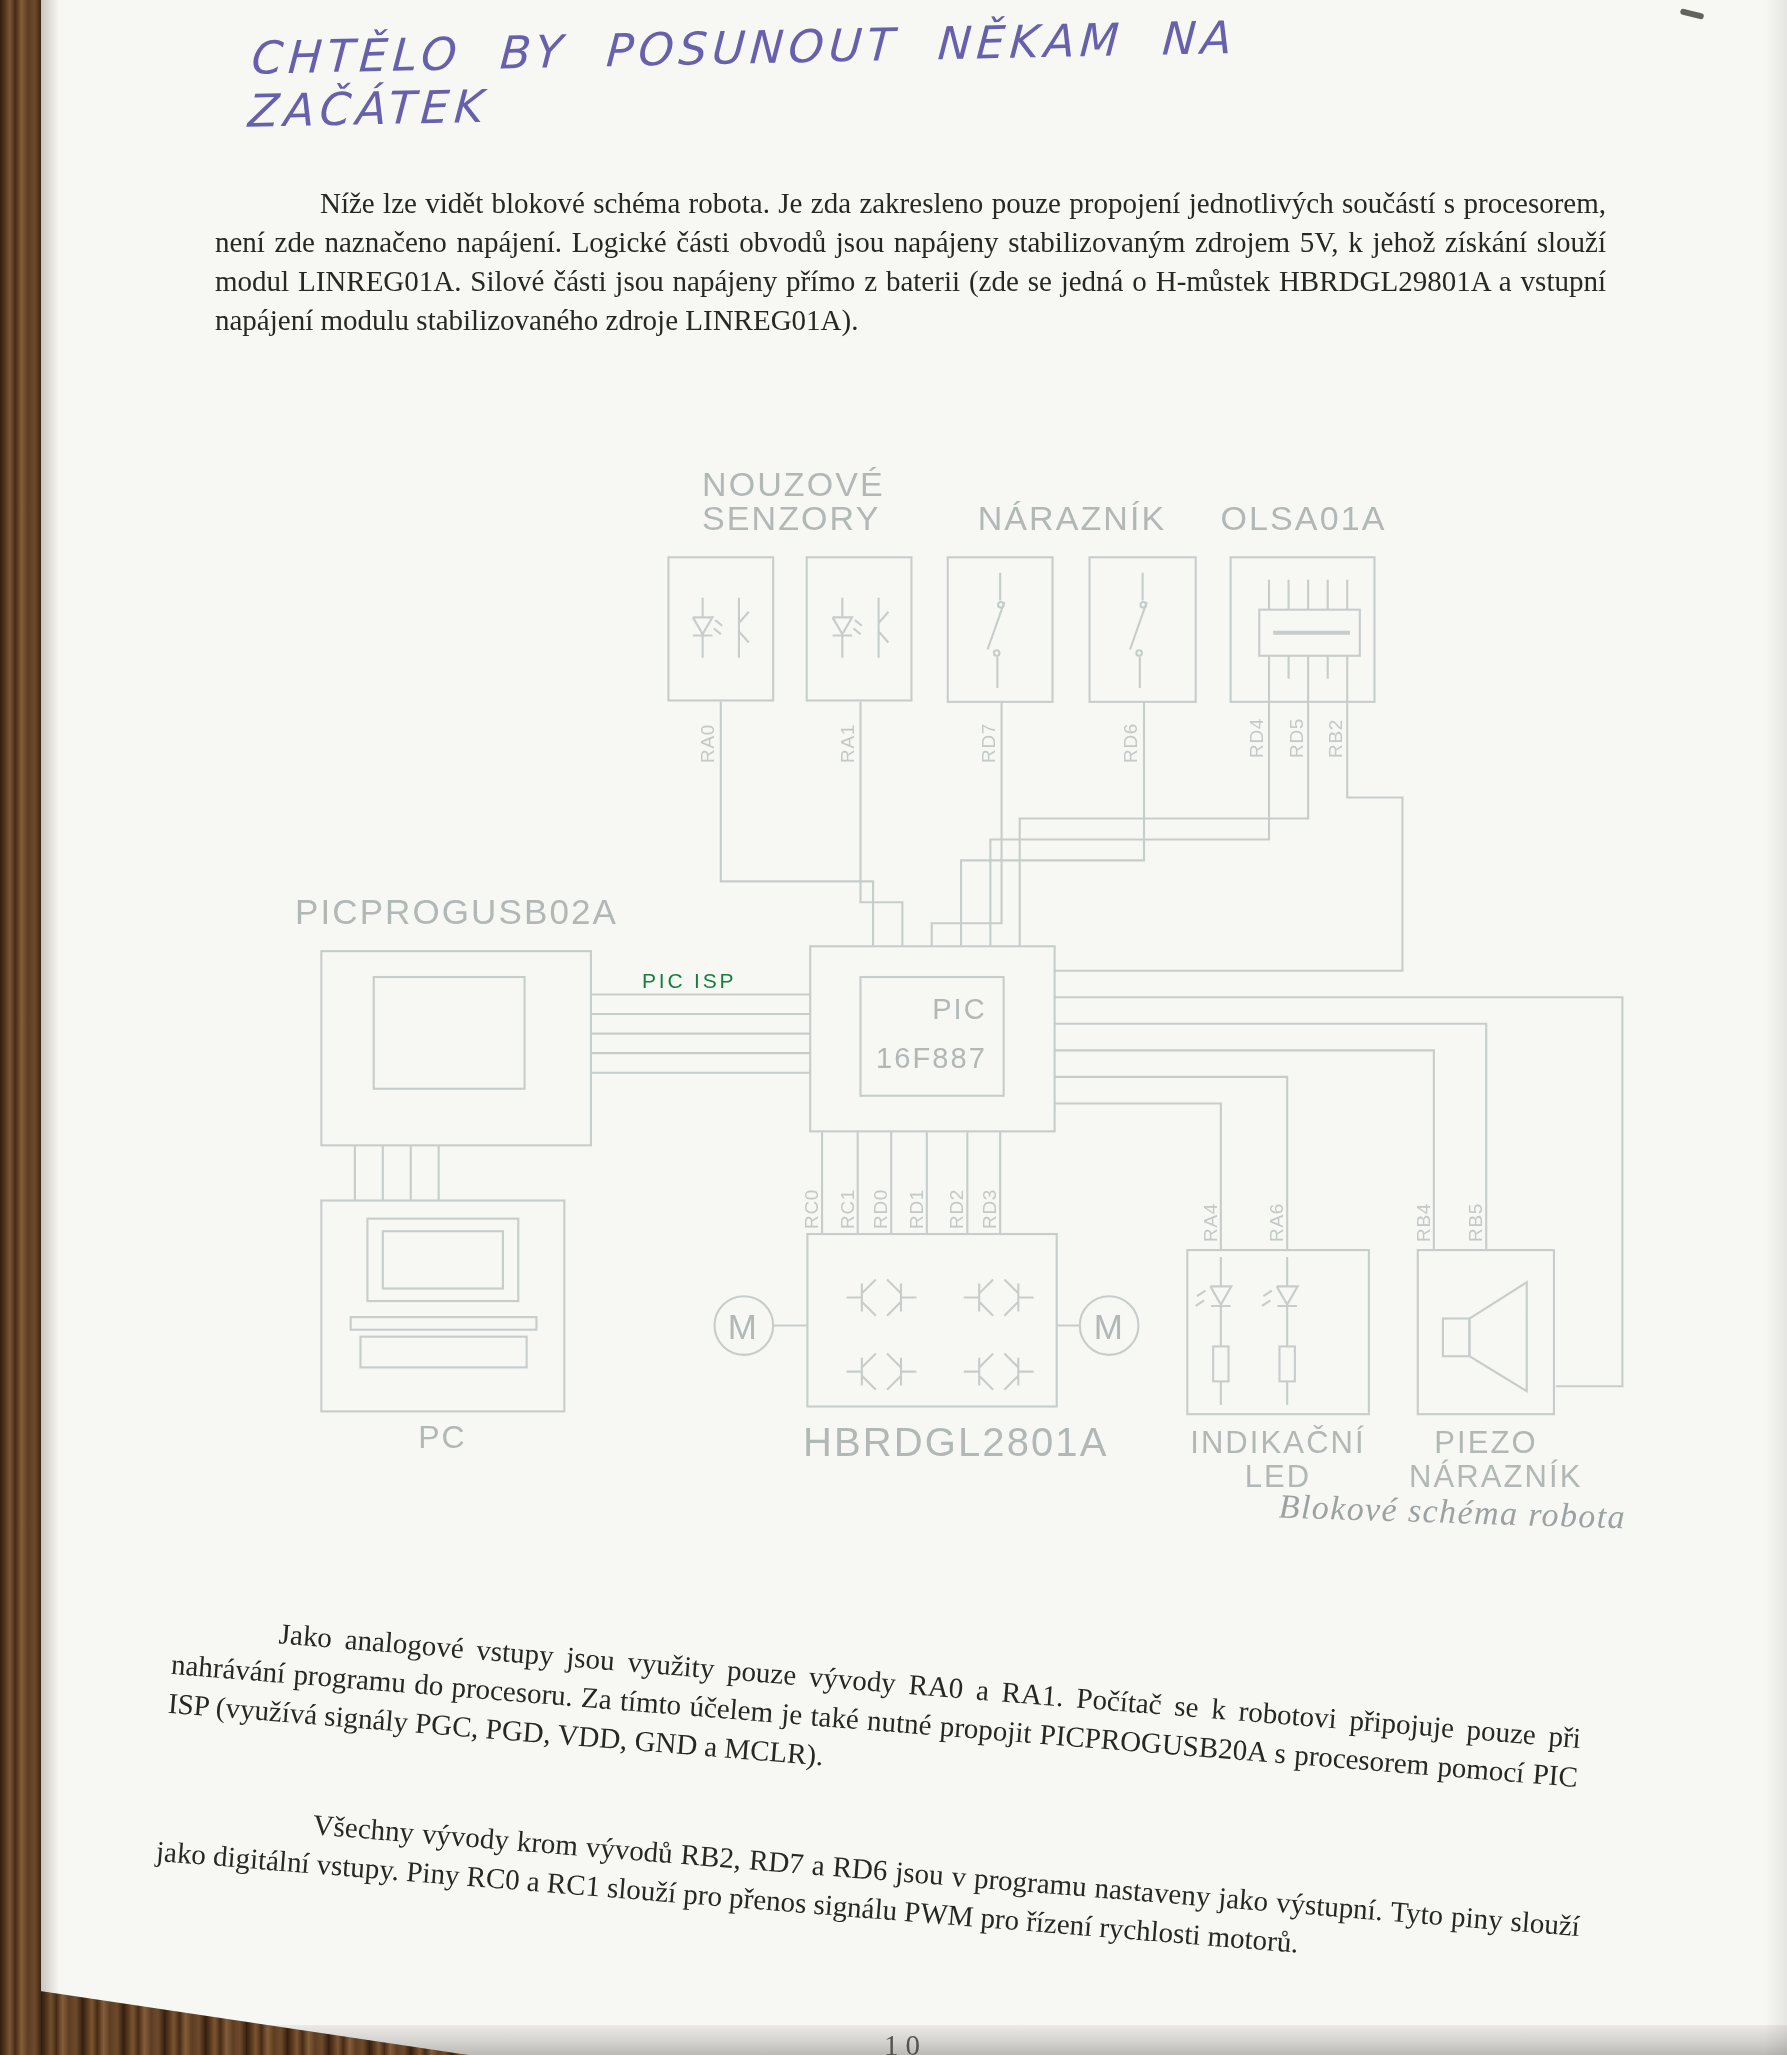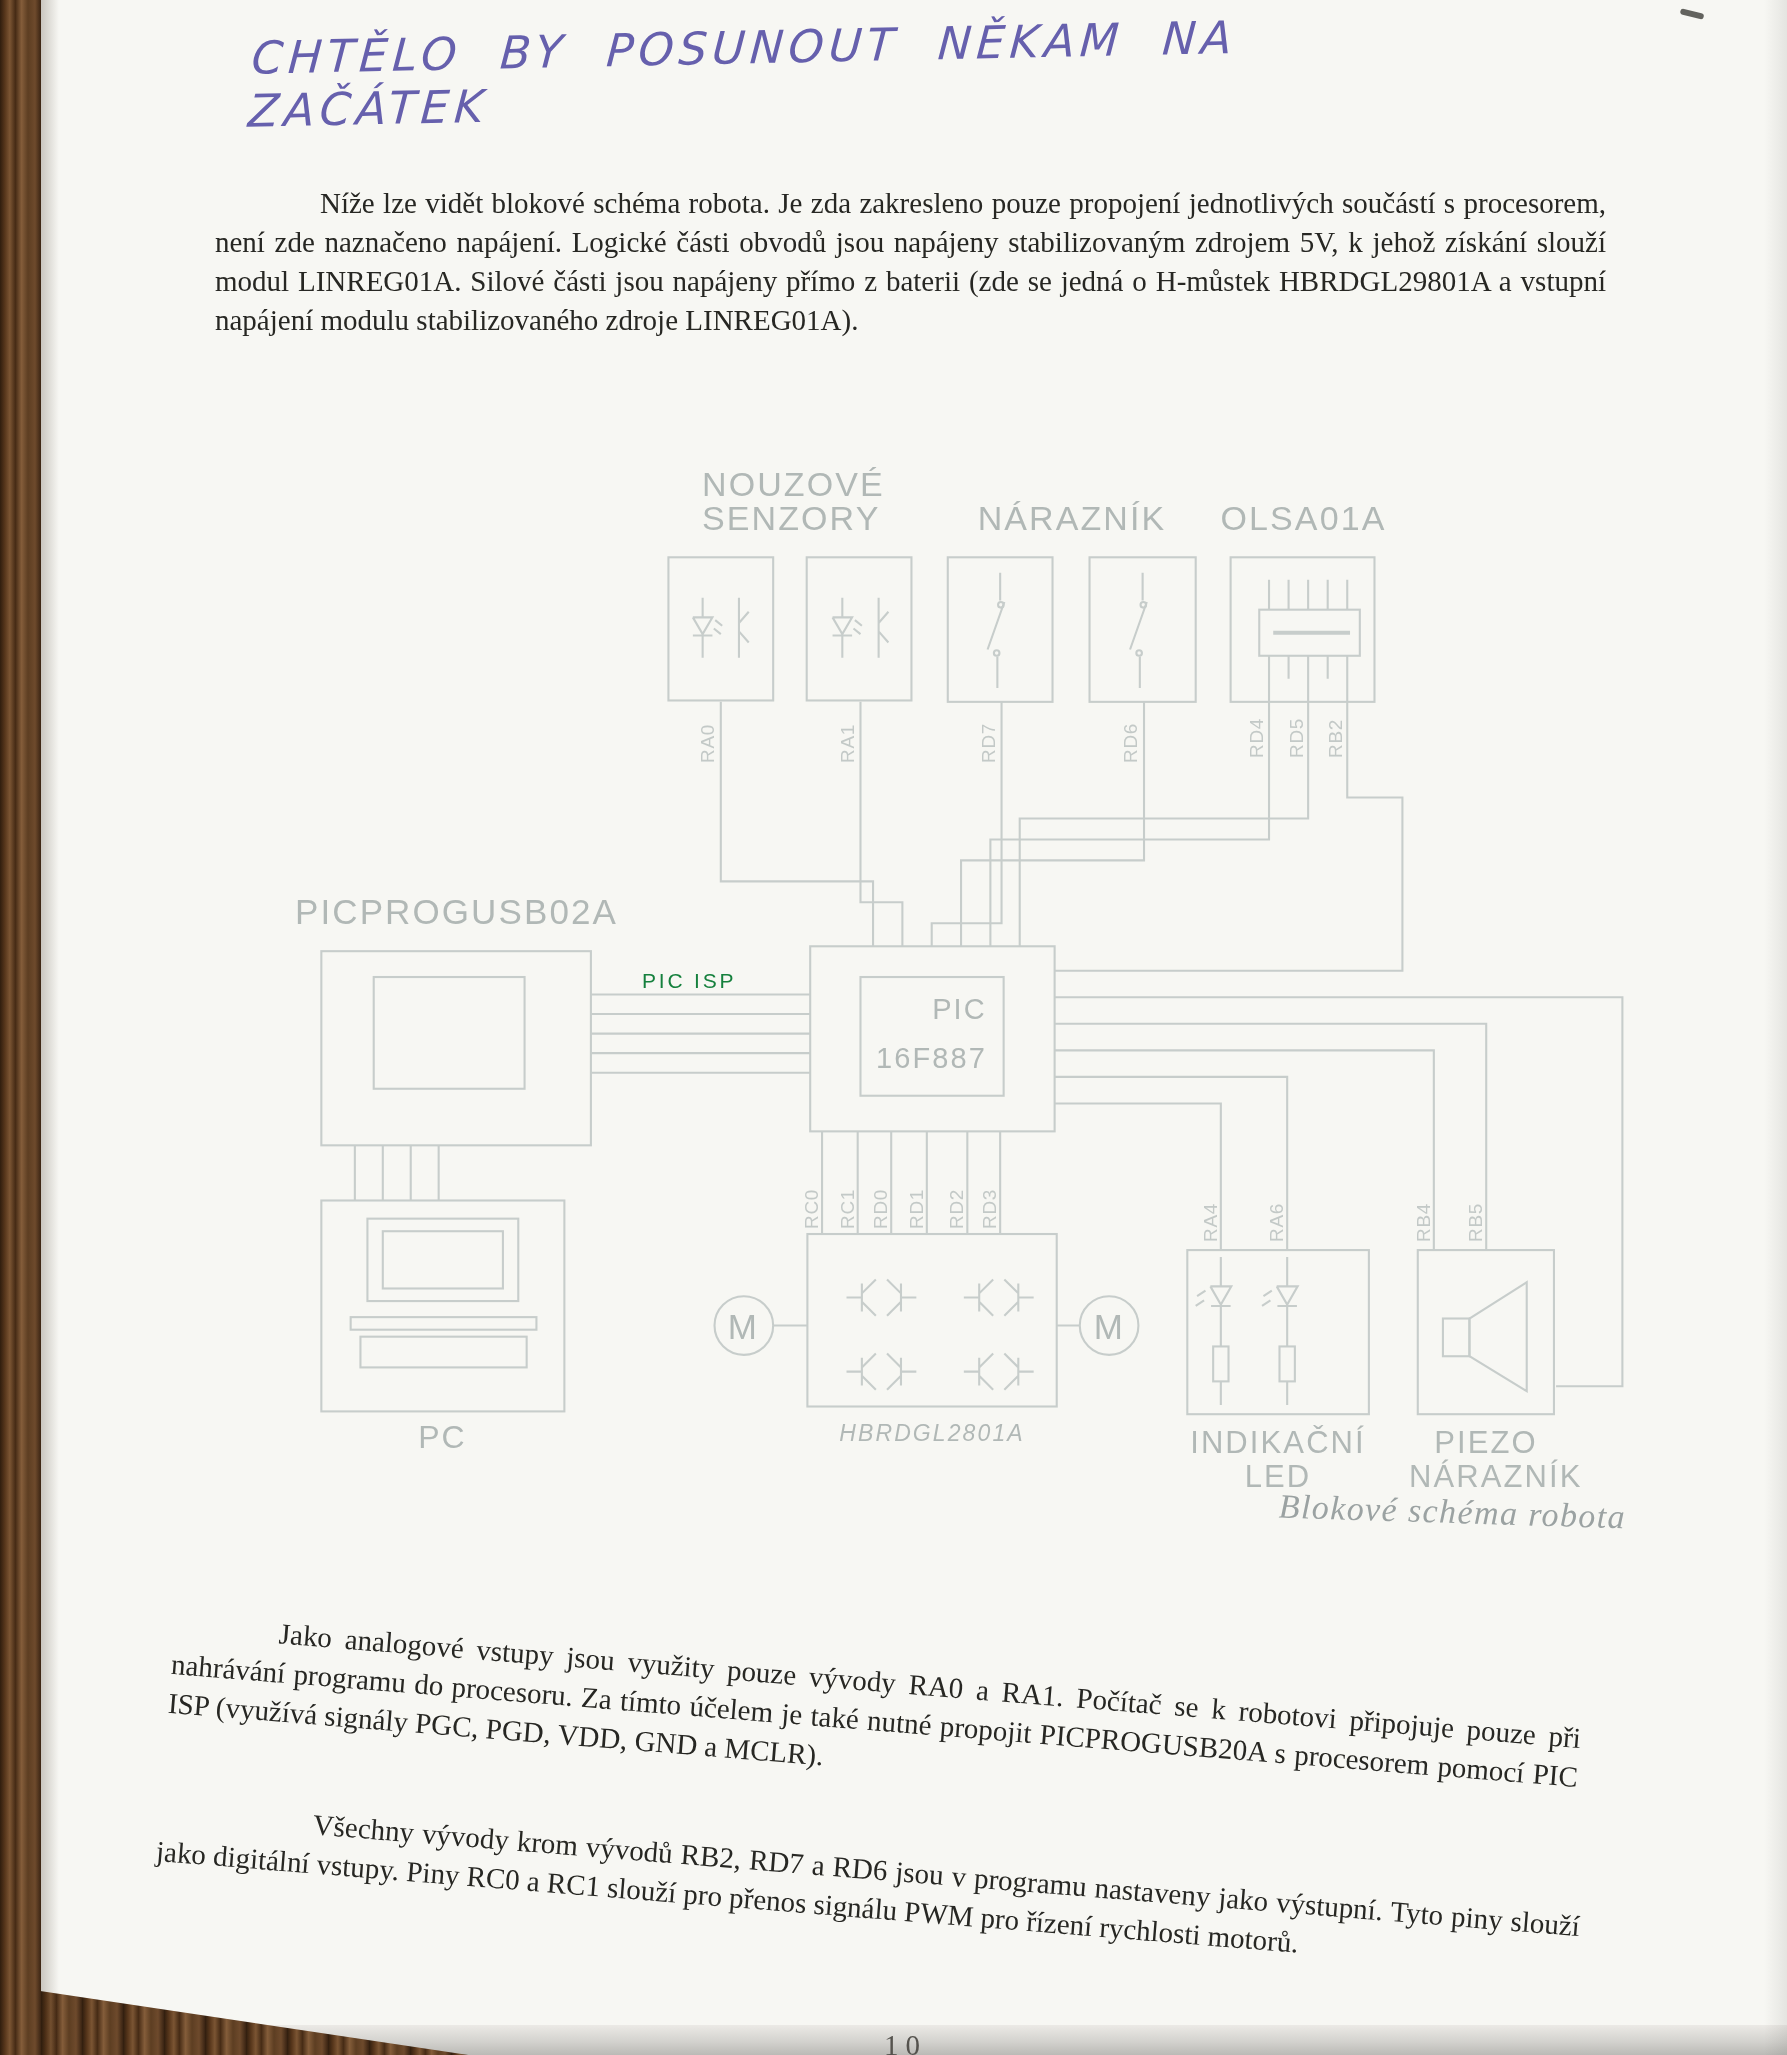--- a/index.html
+++ b/index.html
@@ -146,21 +146,21 @@
 
   <div class="abs dlabel" style="left:702px;top:465px;width:175px;font-size:34px;">NOUZOVÉ</div>
   <div class="abs dlabel" style="left:702px;top:499px;width:175px;font-size:34px;">SENZORY</div>
   <div class="abs dlabel" style="left:974px;top:499px;width:196px;font-size:34px;">NÁRAZNÍK</div>
   <div class="abs dlabel" style="left:1216px;top:499px;width:175px;font-size:34px;text-align:center;">OLSA01A</div>
   <div class="abs dlabel" style="left:295px;top:892px;font-size:35px;text-align:left;">PICPROGUSB02A</div>
   <div class="abs isp" style="left:642px;top:969px;">PIC ISP</div>
   <div class="abs dlabel" style="left:860px;top:993px;width:143px;font-size:29px;margin-left:28px;">PIC</div>
   <div class="abs dlabel" style="left:860px;top:1025px;width:143px;font-size:29px;margin-top:17px;">16F887</div>
   <div class="abs dlabel" style="left:321px;top:1419px;width:243px;font-size:32px;">PC</div>
-  <div class="abs dlabel" style="left:803px;top:1420px;width:258px;font-size:23px;font-style:italic;">HBRDGL2801A</div>
+  <div class="abs dlabel" style="left:803px;top:1420px;width:258px;font-size:40px;">HBRDGL2801A</div>
   <div class="abs dlabel" style="left:1180px;top:1425px;width:196px;font-size:31px;">INDIKAČNÍ</div>
   <div class="abs dlabel" style="left:1180px;top:1459px;width:196px;font-size:31px;">LED</div>
   <div class="abs dlabel" style="left:1409px;top:1425px;width:154px;font-size:31px;">PIEZO</div>
   <div class="abs dlabel" style="left:1409px;top:1459px;width:154px;font-size:31px;">NÁRAZNÍK</div>
   <div class="abs dlabel" style="left:714px;top:1307px;width:59px;font-size:35px;">M</div>
   <div class="abs dlabel" style="left:1080px;top:1307px;width:59px;font-size:35px;">M</div>
   <div class="abs caption">Blokové schéma robota</div>
 
   <span class="abs pin" style="left:697px;top:763px;">RA0</span>
   <span class="abs pin" style="left:837px;top:763px;">RA1</span>

